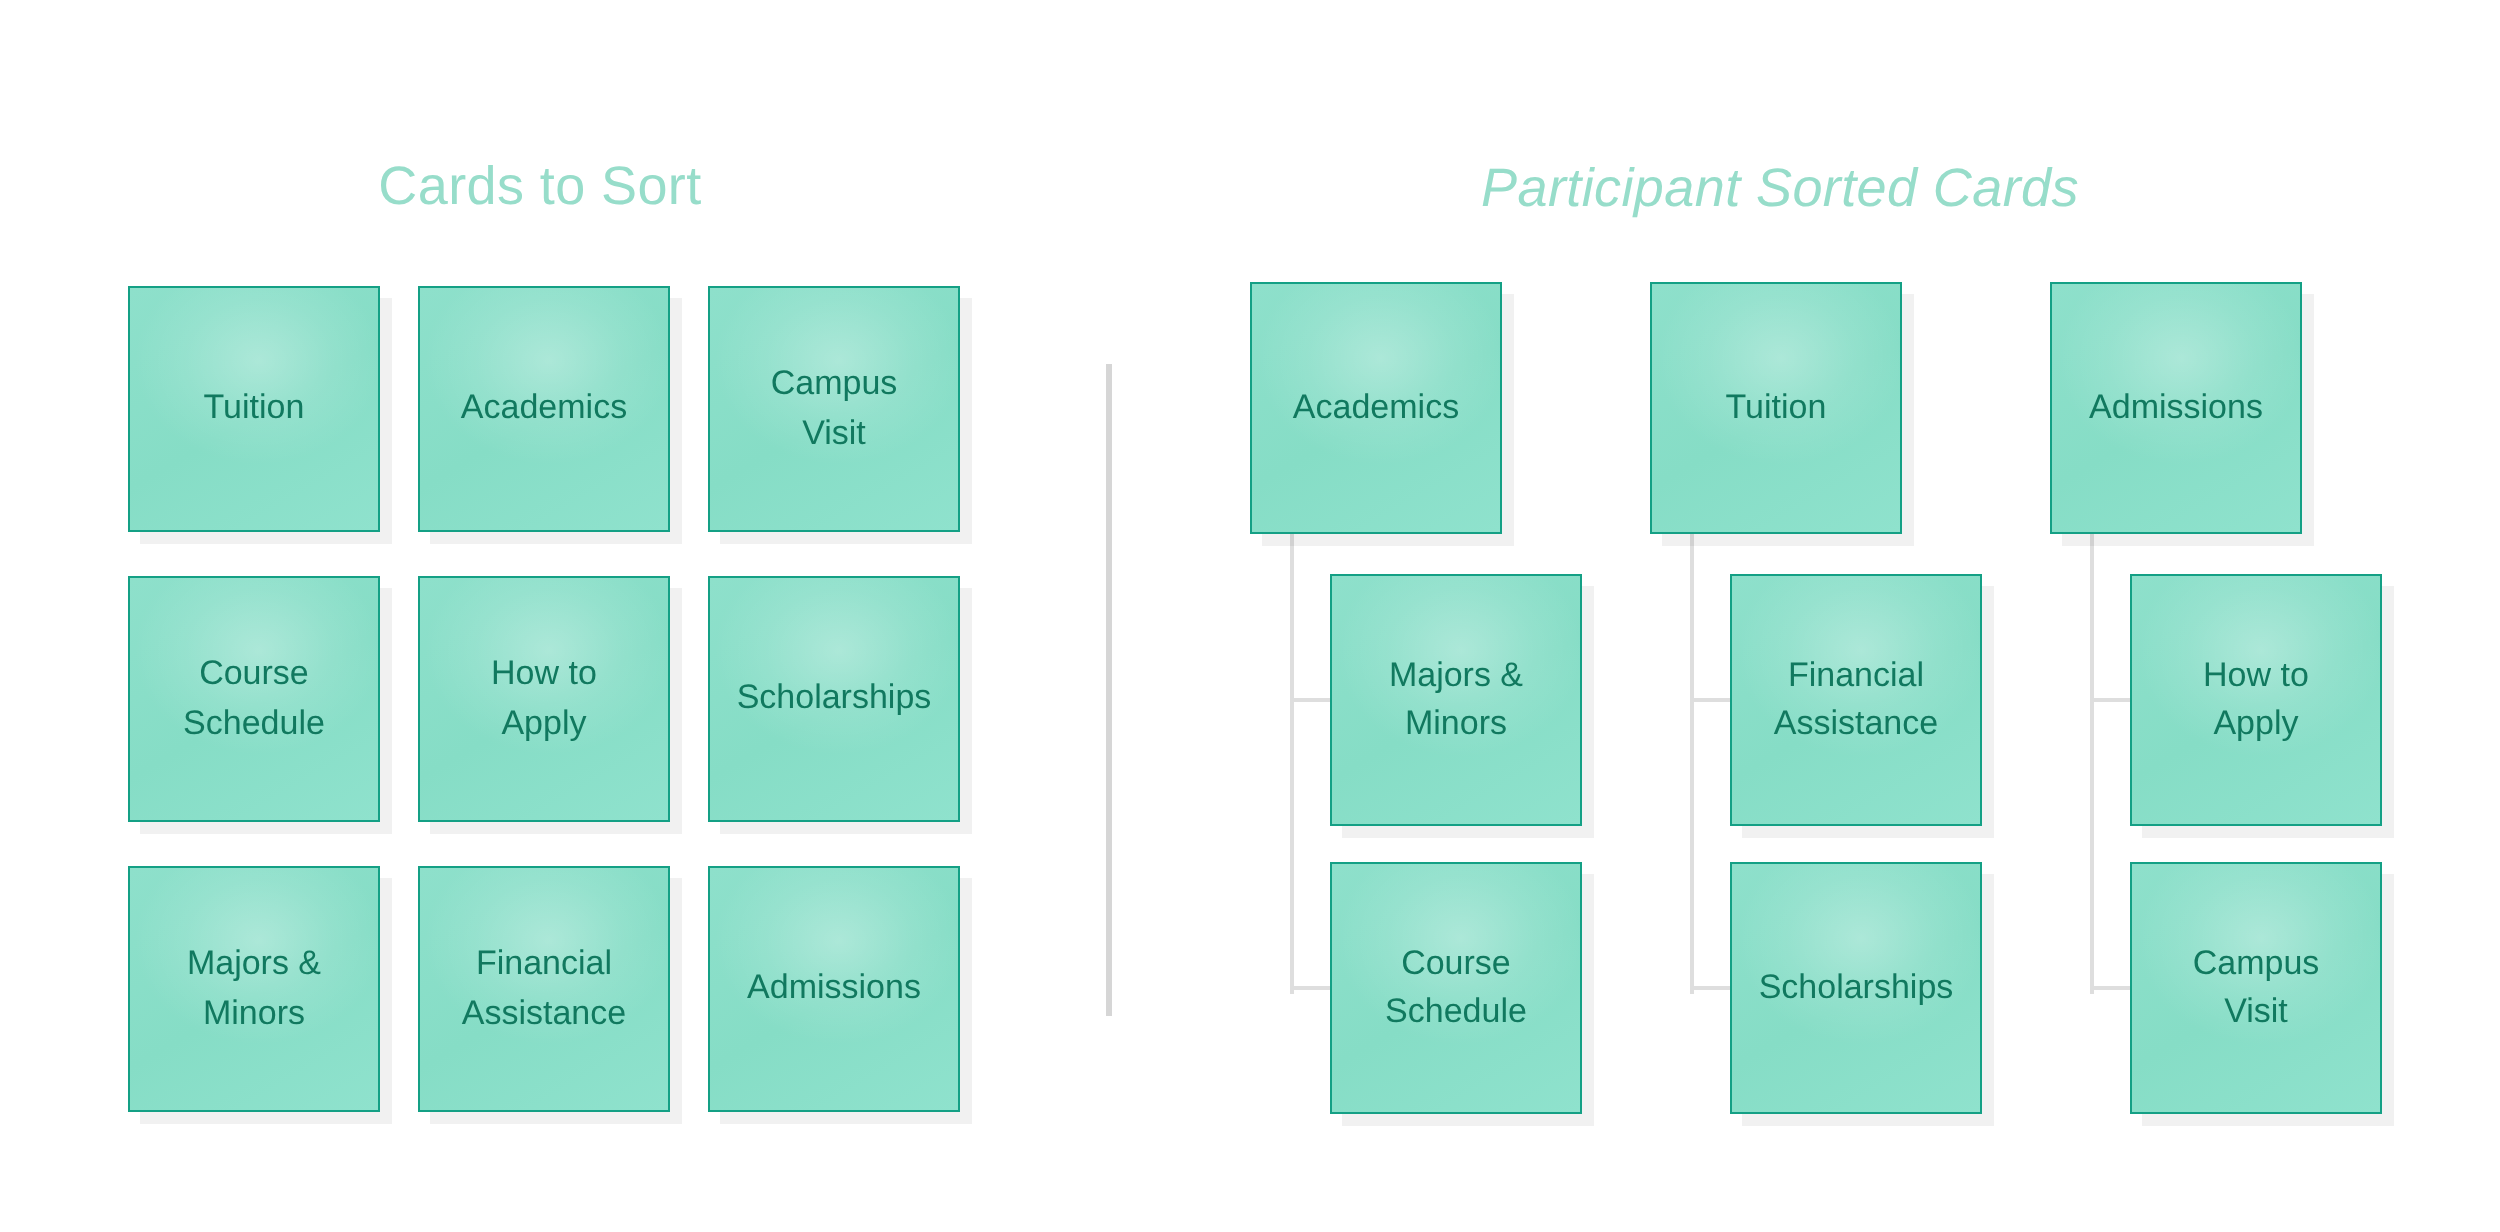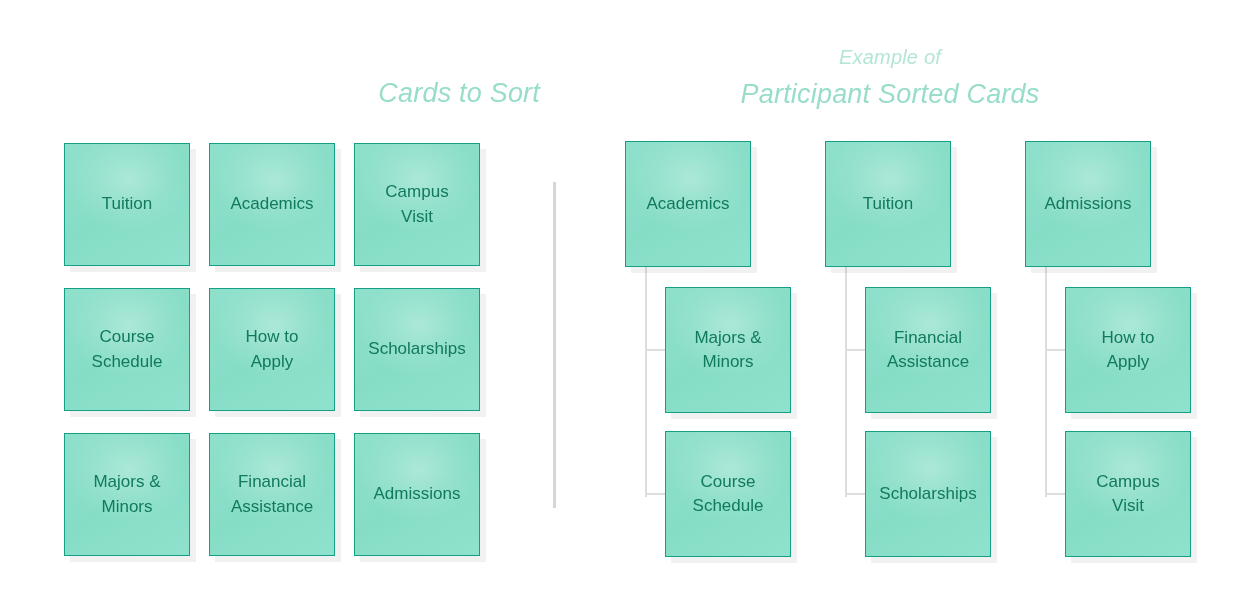--- a/index.html
+++ b/index.html
@@ -25,23 +25,22 @@
     position: absolute;
     color: #97ddca;
     font-weight: 400;
     letter-spacing: 0.2px;
     white-space: nowrap;
   }
   .heading-left {
     left: 0;
     top: 78px;
     width: 540px;
-    text-align: right;
+    text-align: center;
     font-size: 27px;
-    font-style: italic;
   }
   .heading-right-sub {
     left: 610px;
     top: 46px;
     width: 560px;
     text-align: center;
     font-size: 20px;
     font-style: italic;
     color: #b3e6d6;
   }
@@ -99,21 +98,20 @@
     background: #dedede;
   }
 </style>
 </head>
 <body>
 
 <div class="stage">
 
   <div class="heading heading-left">Cards to Sort</div>
 
-  <div class="heading heading-right-sub">Example of</div>
   <div class="heading heading-right-main">Participant Sorted Cards</div>
 
   <div class="divider"></div>
 
   <div class="card" style="left:64px;  top:143px; width:126px; height:123px;">
     <span class="card-label">Tuition</span>
   </div>
   <div class="card" style="left:209px; top:143px; width:126px; height:123px;">
     <span class="card-label">Academics</span>
   </div>

